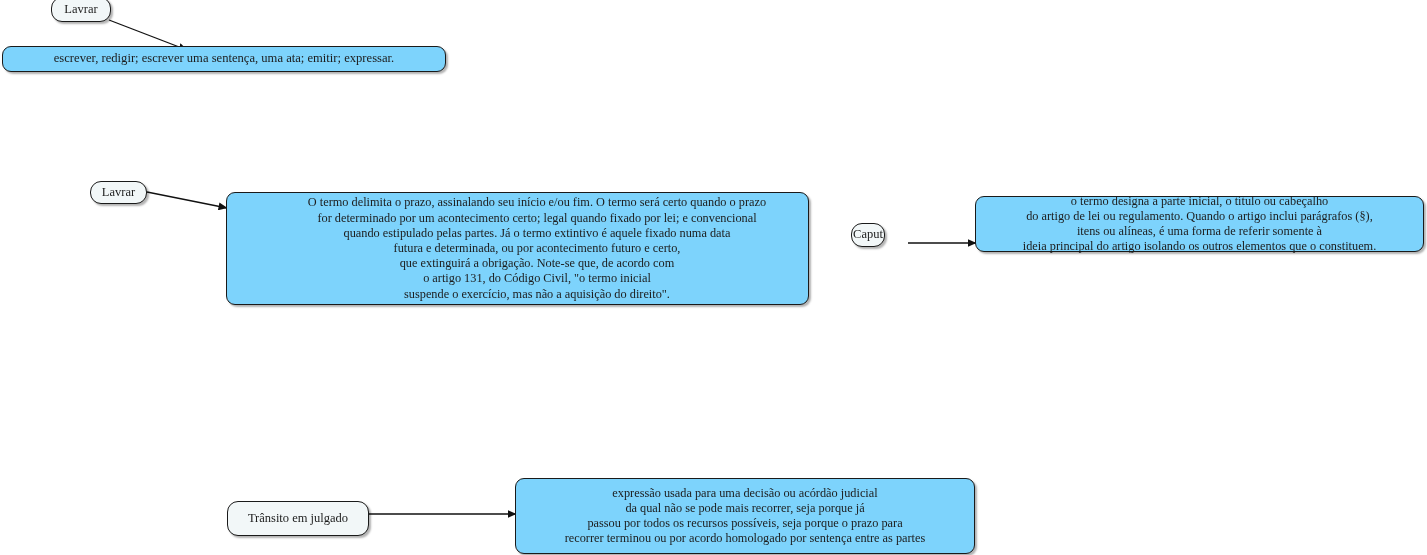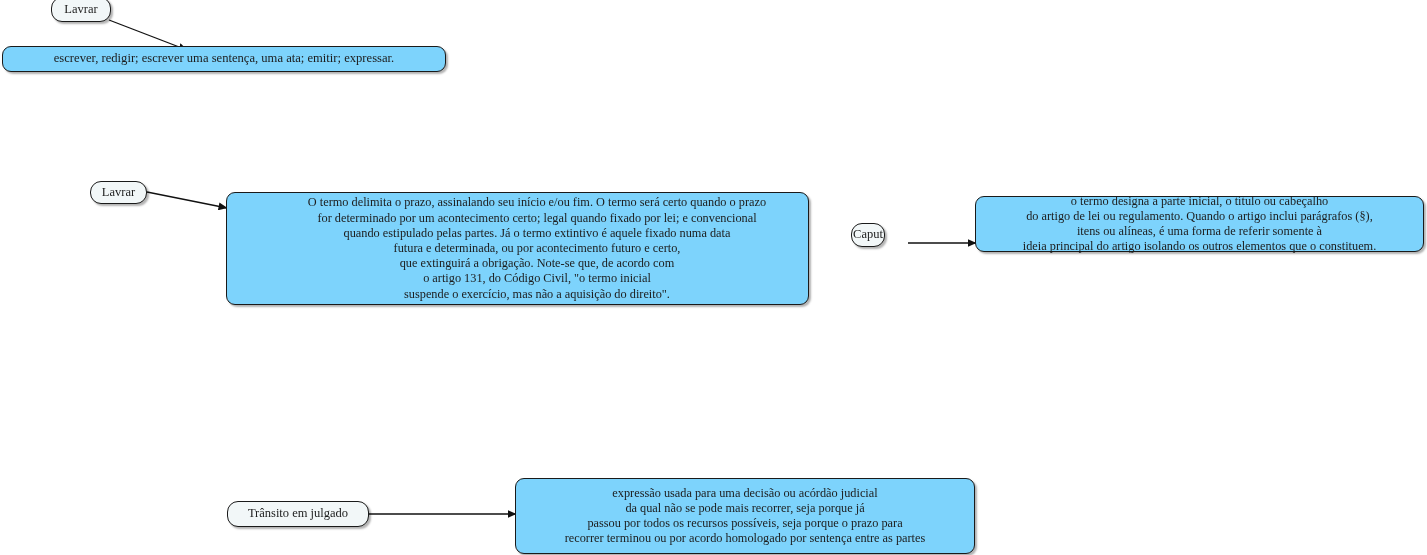--- a/index.html
+++ b/index.html
@@ -101,21 +101,21 @@
     <span>Caput</span>
   </div>
 
   <div class="node def-node" style="left:975px; top:196px; width:449px; height:56px;">
     <span>o termo designa a parte inicial, o título ou cabeçalho
 do artigo de lei ou regulamento. Quando o artigo inclui parágrafos (§),
 itens ou alíneas, é uma forma de referir somente à
 ideia principal do artigo isolando os outros elementos que o constituem.</span>
   </div>
 
-  <div class="node term-node" style="left:227px; top:501px; width:142px; height:26px;">
+  <div class="node term-node" style="left:227px; top:501px; width:142px; height:35px;">
     <span>Trânsito em julgado</span>
   </div>
 
   <div class="node def-node" style="left:515px; top:478px; width:460px; height:76px;">
     <span>expressão usada para uma decisão ou acórdão judicial
 da qual não se pode mais recorrer, seja porque já
 passou por todos os recursos possíveis, seja porque o prazo para
 recorrer terminou ou por acordo homologado por sentença entre as partes</span>
   </div>
 

